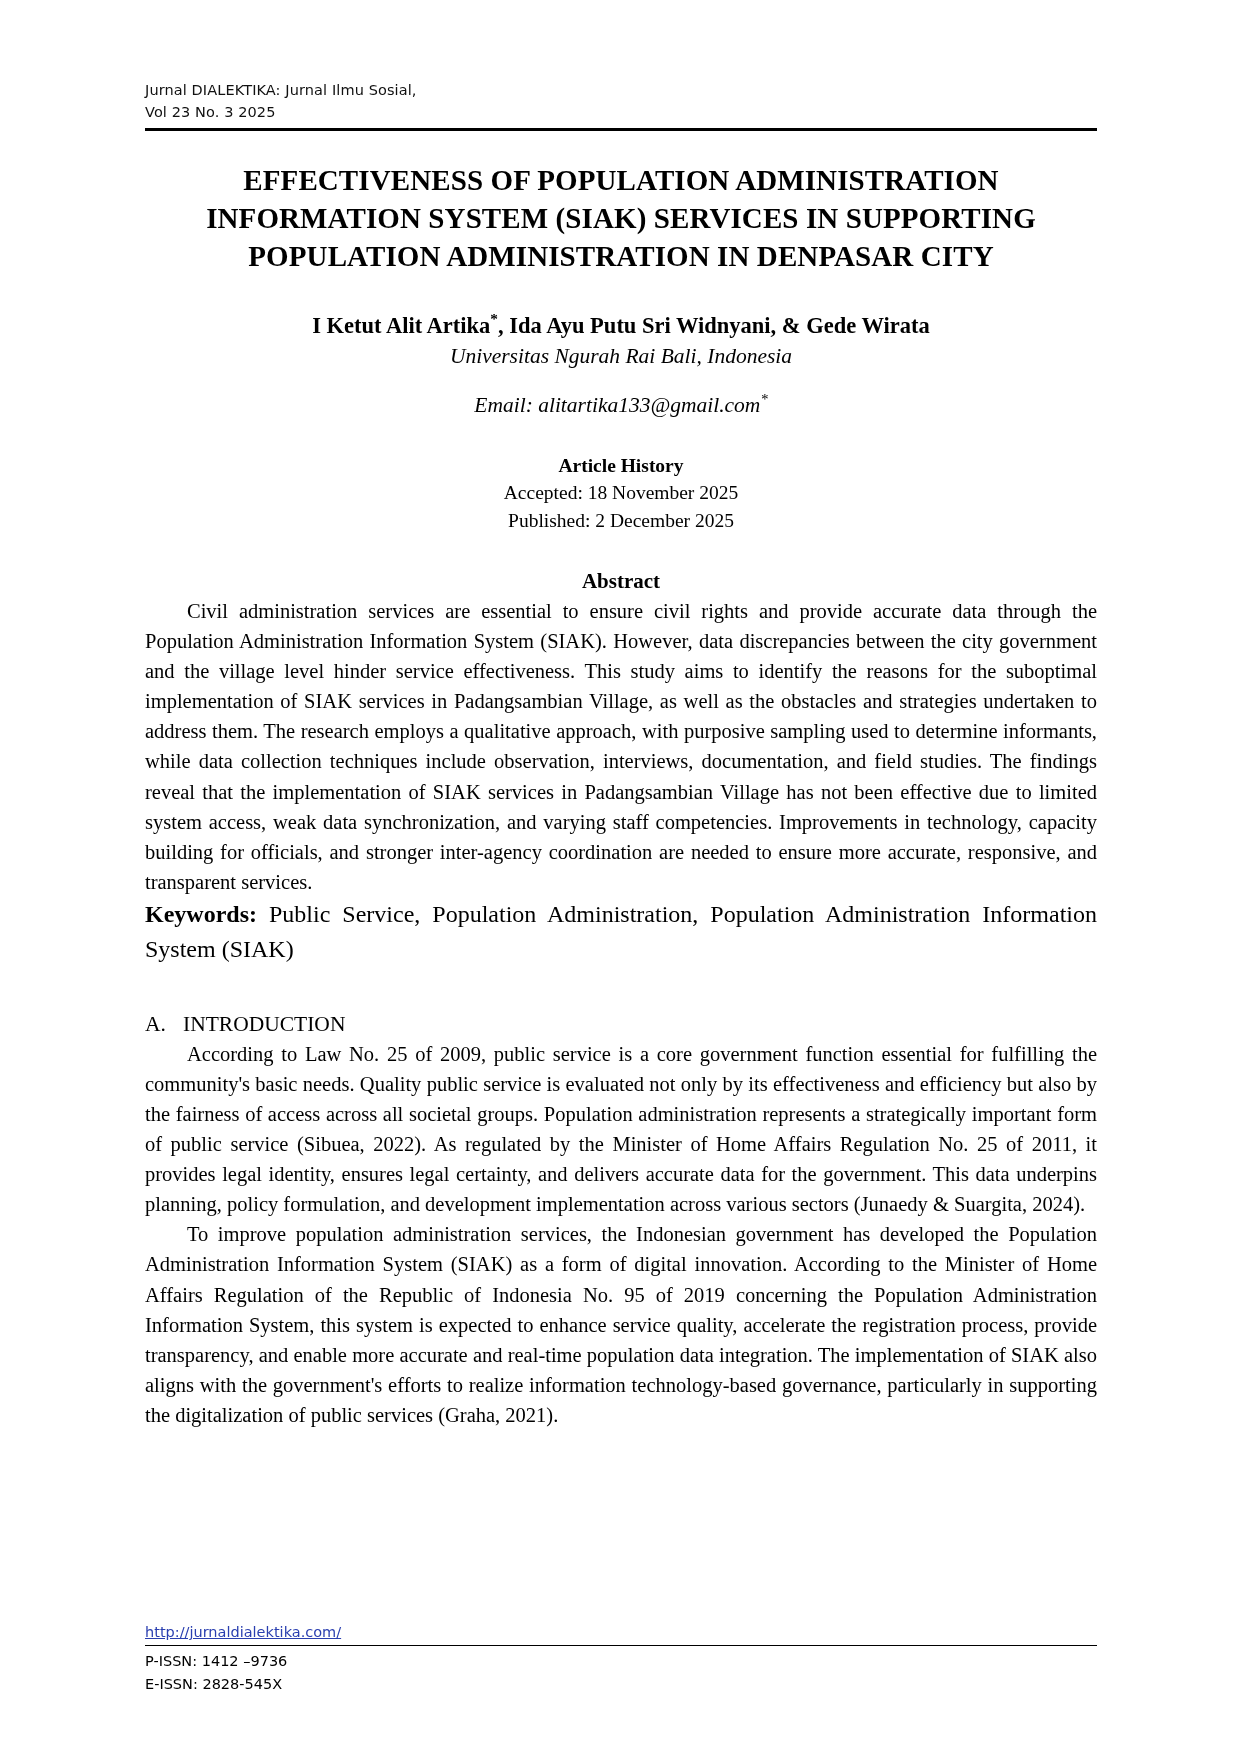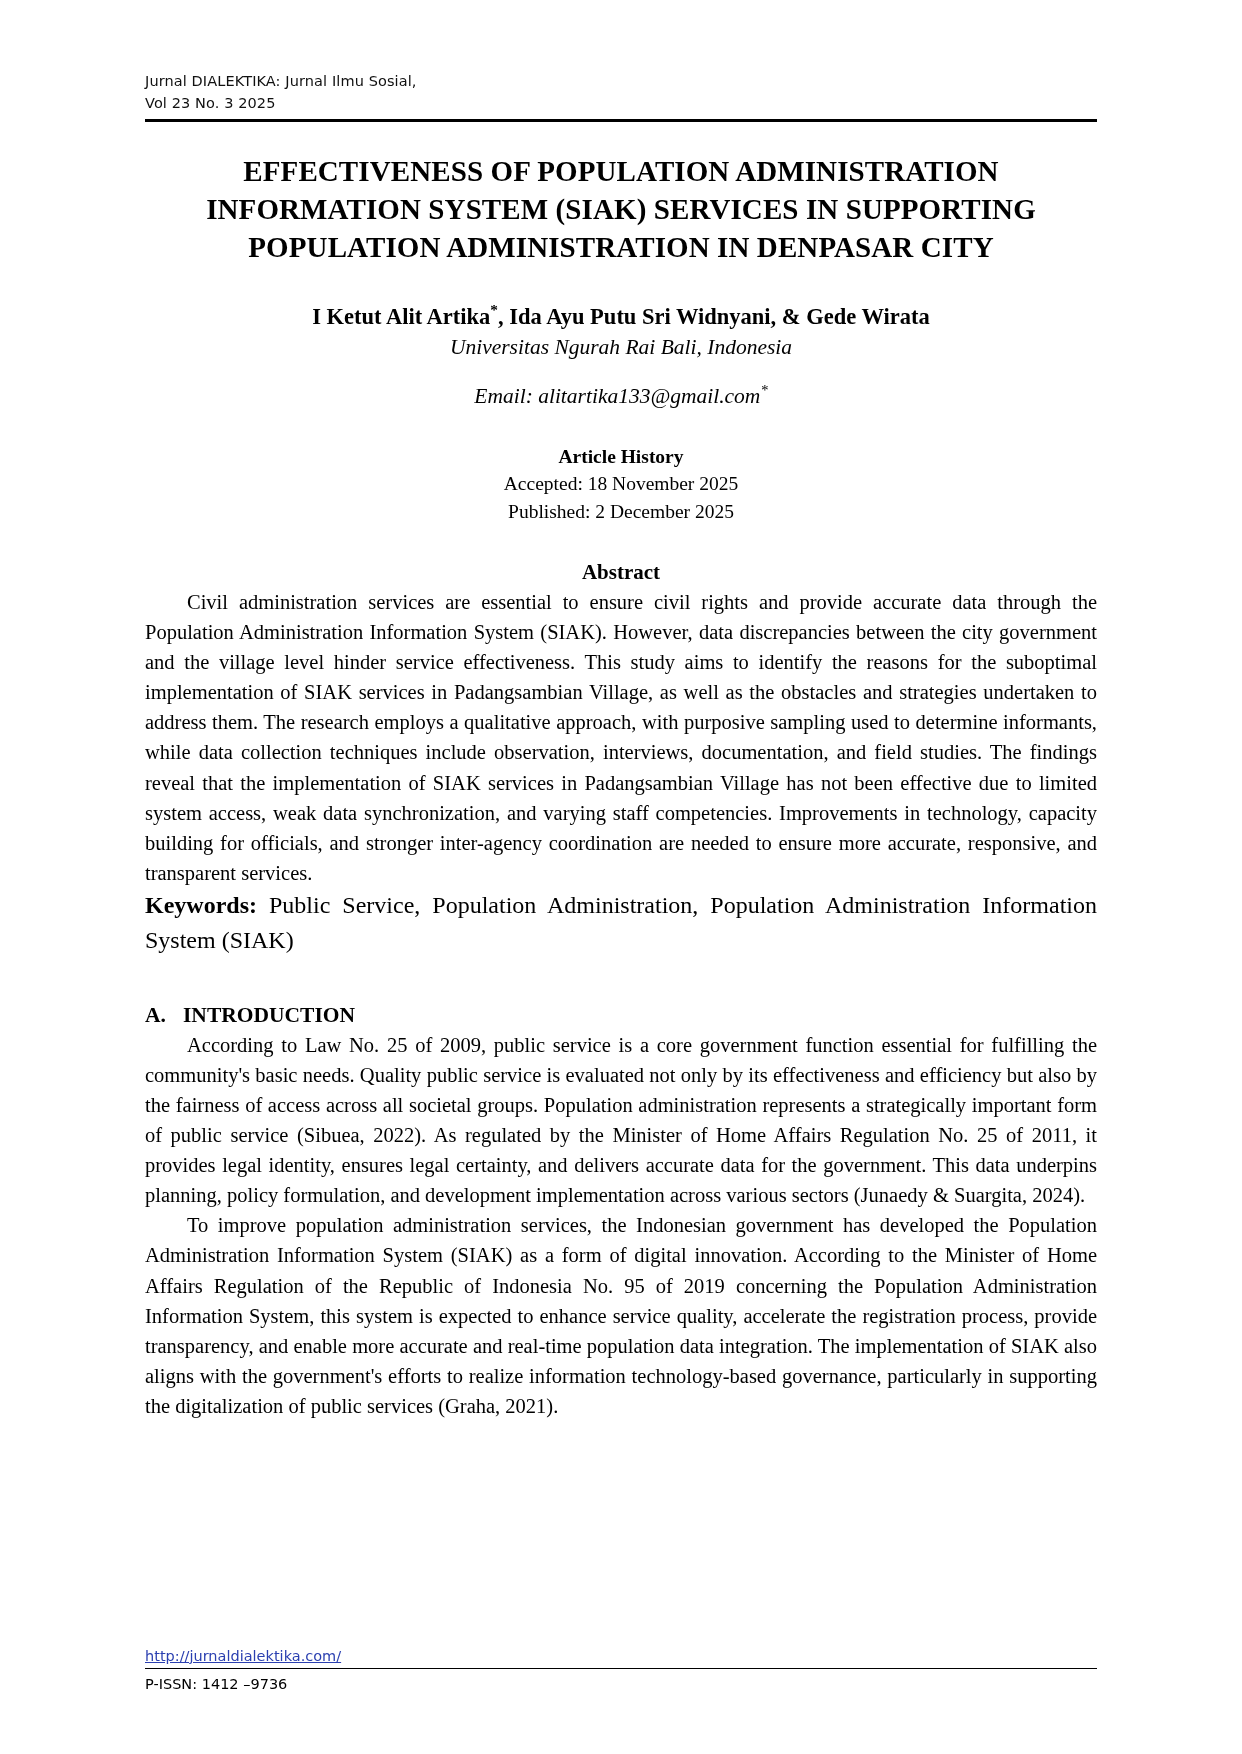--- a/index.html
+++ b/index.html
@@ -24,20 +24,21 @@
     padding: 70px 145px 0 145px;
   }
 
   
   .running-head {
     font-family: "DejaVu Sans", sans-serif;
     font-size: 14.5px;
     line-height: 1.55;
     letter-spacing: 0.1px;
     color: #111;
+    margin-top: 9px;
   }
 
   
   .article-label {
     text-align: center;
     font-family: "Liberation Serif", serif;
     font-size: 16.5px;
     letter-spacing: 0.7px;
     margin-top: 38px;
     margin-bottom: 4px;
@@ -102,21 +103,21 @@
   .keywords {
     text-align: justify;
     font-size: 24px;
     line-height: 1.47;
     margin-top: 0px;
   }
   .keywords b { font-weight: bold; }
 
   
   .section-heading {
-    font-weight: bold;
+    font-weight: normal;
     font-size: 21.5px;
     margin-top: 44px;
     margin-bottom: 2px;
   }
   .section-heading .sec-letter { display: inline-block; width: 38px; }
   .para {
     text-align: justify;
     text-justify: inter-word;
     font-size: 20.5px;
     line-height: 1.47;
@@ -188,15 +189,16 @@
   <div class="section-heading">
     <span class="sec-letter">A.</span><span>INTRODUCTION</span>
   </div>
   <p class="para">According to Law No. 25 of 2009, public service is a core government function essential for fulfilling the community's basic needs. Quality public service is evaluated not only by its effectiveness and efficiency but also by the fairness of access across all societal groups. Population administration represents a strategically important form of public service (Sibuea, 2022). As regulated by the Minister of Home Affairs Regulation No. 25 of 2011, it provides legal identity, ensures legal certainty, and delivers accurate data for the government. This data underpins planning, policy formulation, and development implementation across various sectors (Junaedy &amp; Suargita, 2024).</p>
   <p class="para">To improve population administration services, the Indonesian government has developed the Population Administration Information System (SIAK) as a form of digital innovation. According to the Minister of Home Affairs Regulation of the Republic of Indonesia No. 95 of 2019 concerning the Population Administration Information System, this system is expected to enhance service quality, accelerate the registration process, provide transparency, and enable more accurate and real-time population data integration. The implementation of SIAK also aligns with the government's efforts to realize information technology-based governance, particularly in supporting the digitalization of public services (Graha, 2021).</p>
 
   <div class="footer">
     <a class="footer-link" href="#">http://jurnaldialektika.com/</a>
     <hr class="footer-rule">
     <div>P-ISSN: 1412 –9736</div>
+    <div>E-ISSN: 2828-545X</div>
   </div>
 
 </div>
 
 </body></html>

